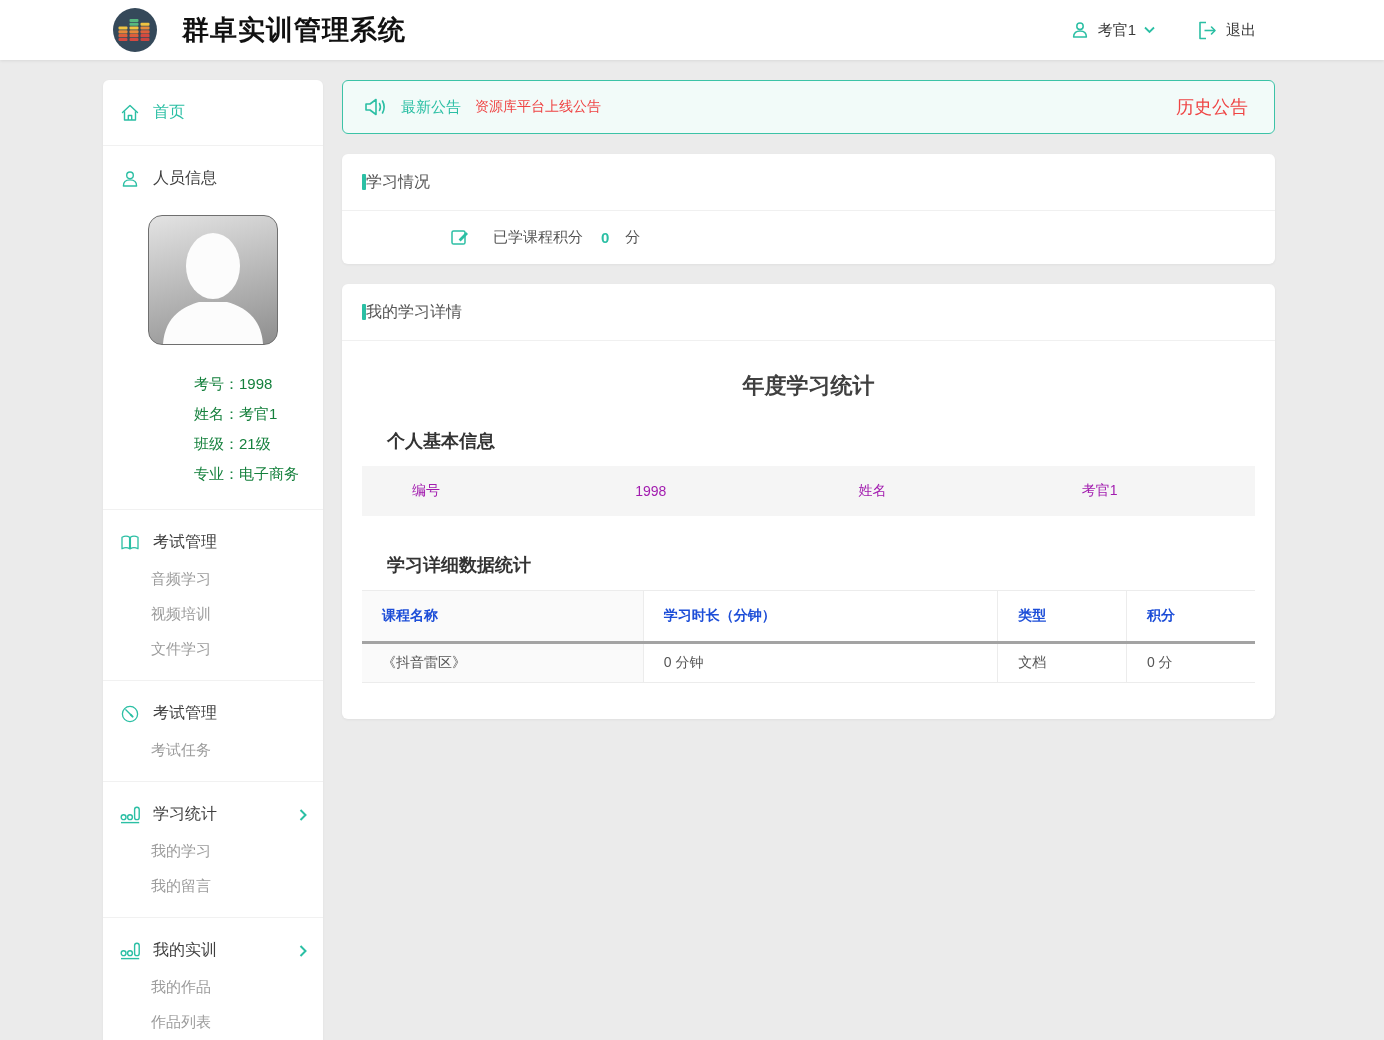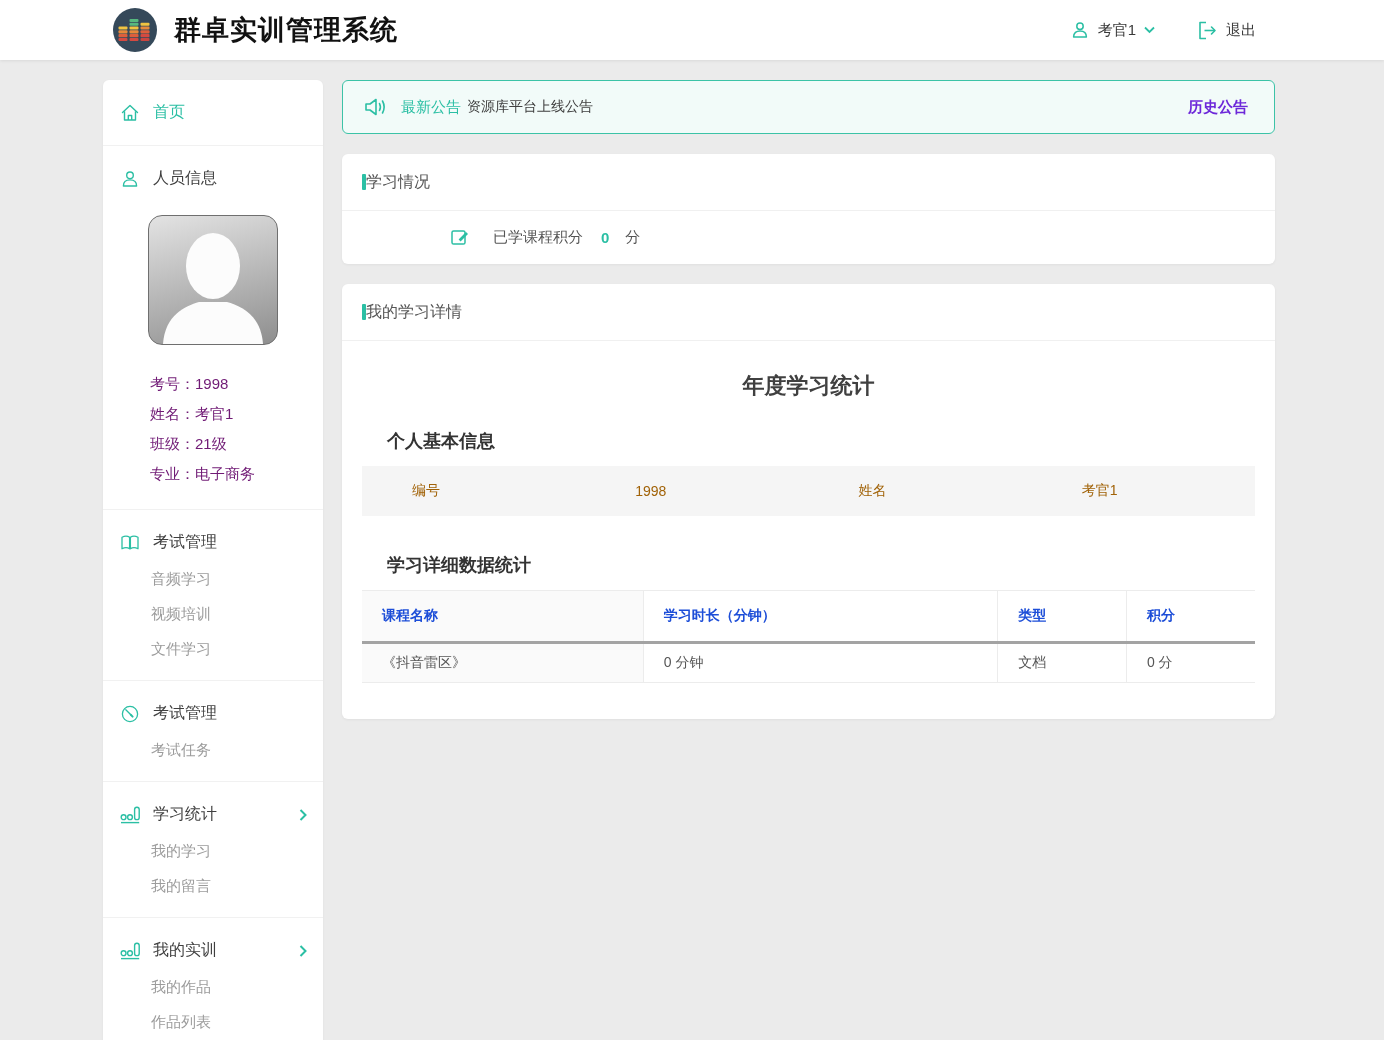--- a/index.html
+++ b/index.html
@@ -12,21 +12,21 @@
   }
 
   
   .topbar {
     height:60px; background:#fff;
     display:flex; align-items:center;
     padding:0 128px 0 112px;
     box-shadow:0 1px 3px rgba(0,0,0,.08);
     position:relative; z-index:2;
   }
-  .brand { display:flex; align-items:center; }
+  .brand { display:flex; align-items:center;gap:8px; }
   .brand-logo { width:46px; height:46px; display:block; }
   .brand-title {
     font-family:"Liberation Serif","DejaVu Serif",serif;
     font-size:27px; font-weight:bold; color:#111;
     margin-left:16px; letter-spacing:1px;
   }
   .topbar-right { margin-left:auto; display:flex; align-items:center; gap:42px; }
   .user-chip, .logout-chip {
     display:flex; align-items:center; gap:8px;
     font-size:15px; color:#3a3a3a; cursor:pointer;
@@ -57,35 +57,35 @@
   .chev-right { margin-left:auto; color:#2bbfa4; }
 
   .avatar-wrap { display:flex; justify-content:center; margin:17px 0 24px; }
   .avatar {
     width:130px; height:130px; border-radius:14px;
     border:1px solid #6f6f6f;
     background:linear-gradient(165deg,#e3e3e3 0%,#bdbdbd 45%,#8e8e8e 100%);
     overflow:hidden;
   }
   .profile-line {
-    padding-left:47px; font-size:15px; color:#701a75; line-height:30px;
+    padding-left:47px; font-size:15px; color:#15803d; line-height:30px;margin-left:44px;
   }
   .profile-block { padding-bottom:20px; }
 
   
   .main-col { width:933px; margin-left:19px; }
 
   .announce {
     height:54px; border:1px solid #3cc3a7; background:#f2fbf9;
     border-radius:6px; display:flex; align-items:center;
     padding:0 26px 0 20px;
   }
   .announce-label { font-size:15px; font-weight:normal; color:#2bbfa4; margin-left:12px; }
-  .announce-text { font-size:14px; color:#404040; margin-left:6px; cursor:pointer; }
-  .announce-history { margin-left:auto; font-size:15px; color:#6d28d9; cursor:pointer;font-weight:bold; }
+  .announce-text { font-size:14px; color:#ef4444; margin-left:14px; cursor:pointer; }
+  .announce-history { margin-left:auto; font-size:18px; color:#ef4444; cursor:pointer; }
 
   .card {
     background:#fff; border-radius:6px;
     box-shadow:0 1px 3px rgba(0,0,0,.05);
     margin-top:20px;
   }
   .card-title {
     height:57px; display:flex; align-items:center; gap:0;
     padding:0 20px; border-bottom:1px solid #f0f0f0;
     font-size:16px; color:#555;
@@ -99,21 +99,21 @@
   .status-body .icon { margin-right:14px; }
   .credit-value { color:#2bbfa4; font-weight:bold; margin:0 8px 0 10px; }
 
   .detail-body { padding:30px 20px 36px; }
   .annual-heading { text-align:center; font-size:22px; color:#404040; margin-bottom:28px; }
   .section-label { font-size:18px; font-weight:bold; color:#333; margin:0 0 13px 25px; }
 
   .basic-row {
     display:grid; grid-template-columns:1fr 1fr 1fr 1fr;
     background:#f5f5f5; height:50px; align-items:center;
-    font-size:14px; color:#a16207; margin-bottom:37px;
+    font-size:14px; color:#a21caf; margin-bottom:37px;
   }
   .basic-row > div { padding-left:50px; }
 
   table.stats { width:100%; border-collapse:collapse; border-top:1px solid #ececec; }
   table.stats th, table.stats td { text-align:left; padding-left:20px; }
   table.stats th {
     height:52px; font-size:14px; color:#1d4ed8; font-weight:bold;
     border-bottom:3px solid #a3a3a3;
   }
   table.stats td {

